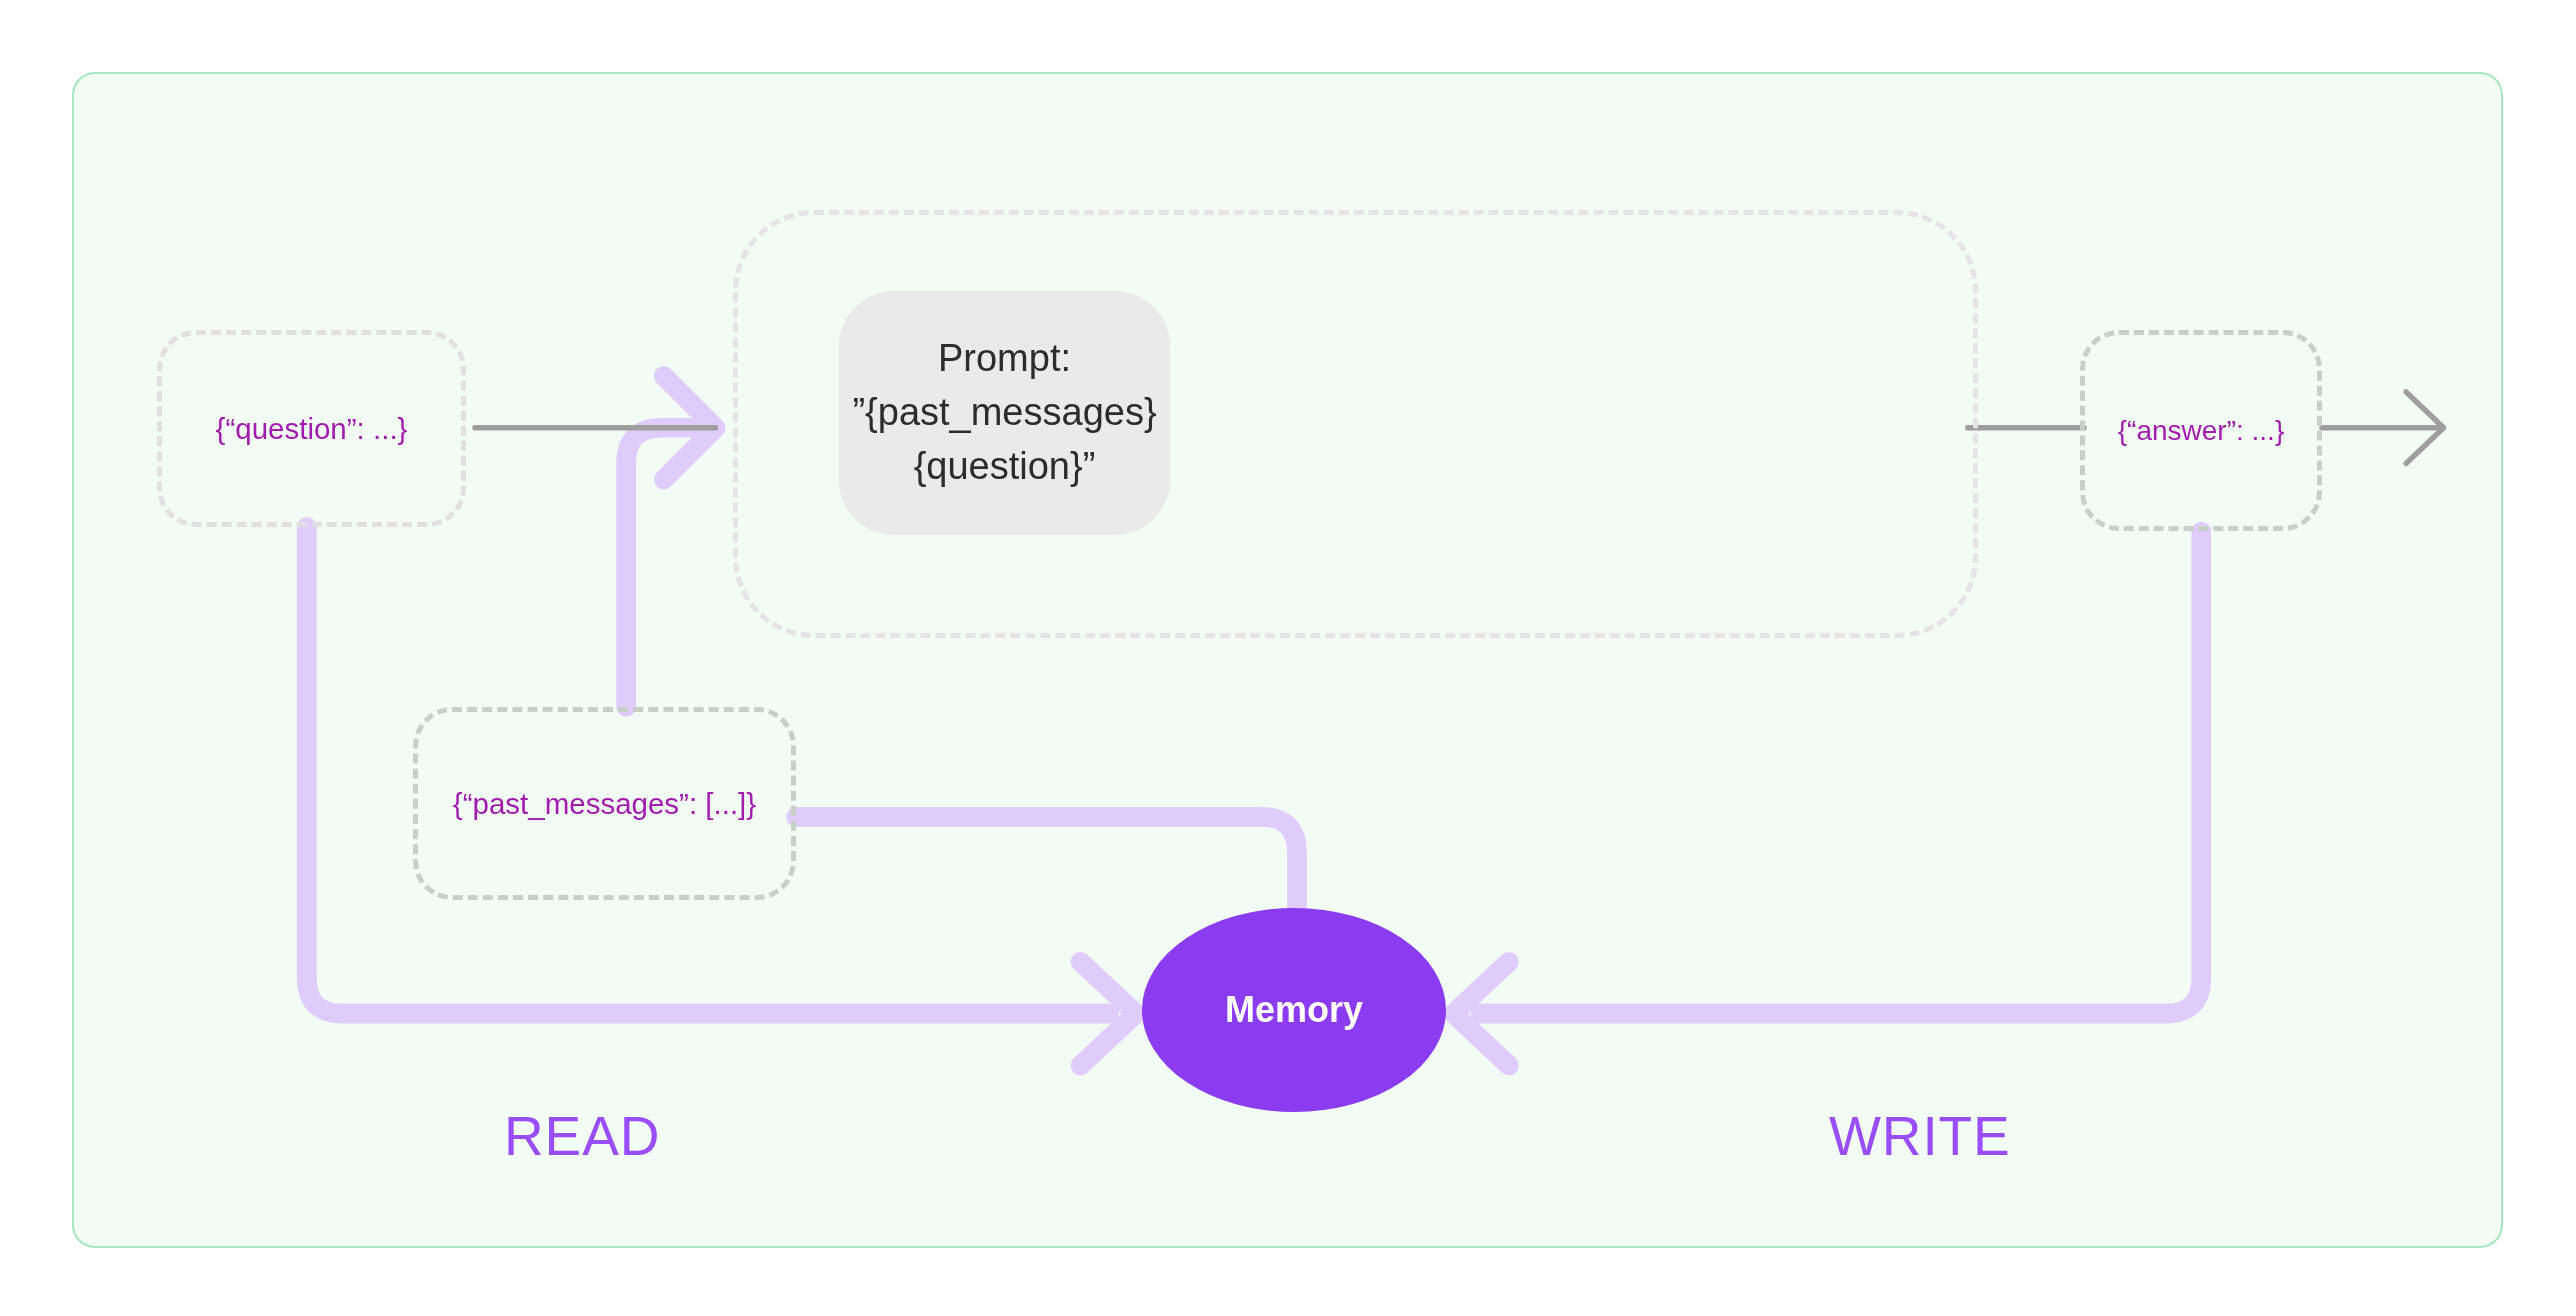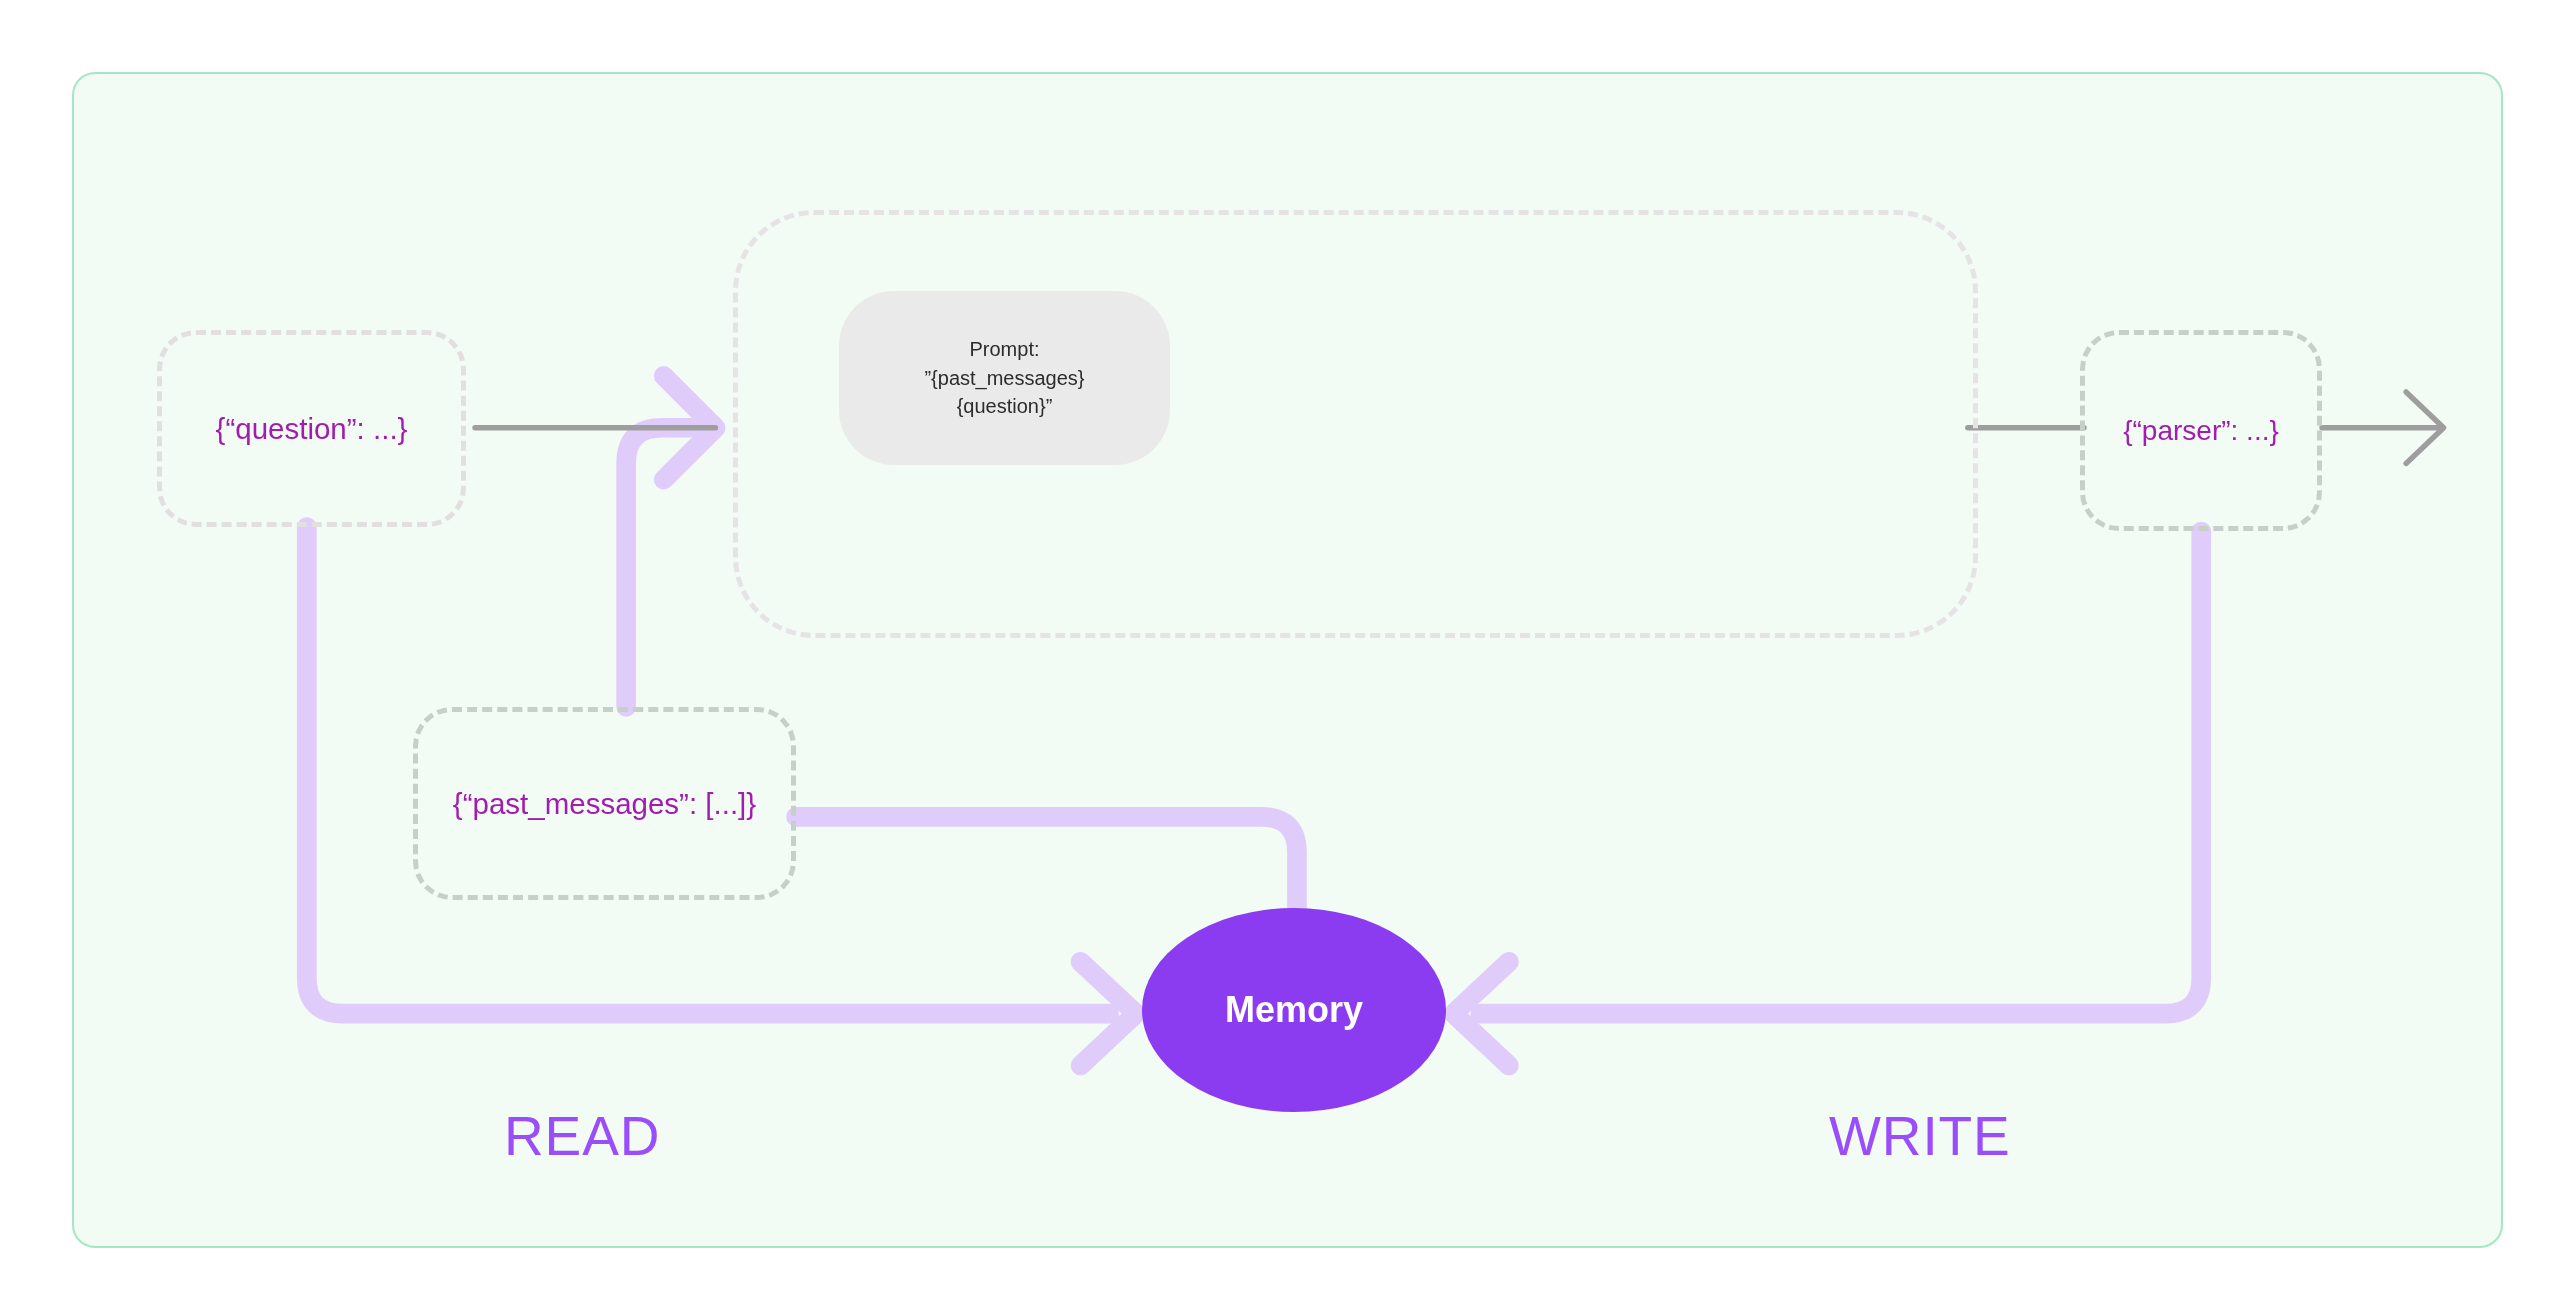--- a/index.html
+++ b/index.html
@@ -99,23 +99,23 @@
     align-items: center;
     justify-content: center;
     text-align: center;
     color: #2C2C2C;
     line-height: 1.42;
   }
   .block-prompt {
     left: 839px;
     top: 291px;
     width: 331px;
-    height: 174px;
+    height: 244px;
     border-radius: 55px;
-    font-size: 20px;
+    font-size: 38px;
   }
   .block-parser {
     left: 1542px;
     top: 319px;
     width: 379px;
     height: 190px;
     border-radius: 50px;
     font-size: 30px;
   }
   .block-model-wrap {
@@ -201,21 +201,21 @@
 
   <div class="node node-dashed-light node-question">
     <span>{“question”: ...}</span>
   </div>
 
   <div class="node node-dashed node-past">
     <span>{“past_messages”: [...]}</span>
   </div>
 
   <div class="node node-dashed node-answer">
-    <span>{“parser”: ...}</span>
+    <span>{“answer”: ...}</span>
   </div>
 
   <div class="block block-prompt">
     <div>
       <span class="line2">Prompt:</span>
       <span class="line2">”{past_messages}</span>
       <span class="line2">{question}”</span>
     </div>
   </div>
 

